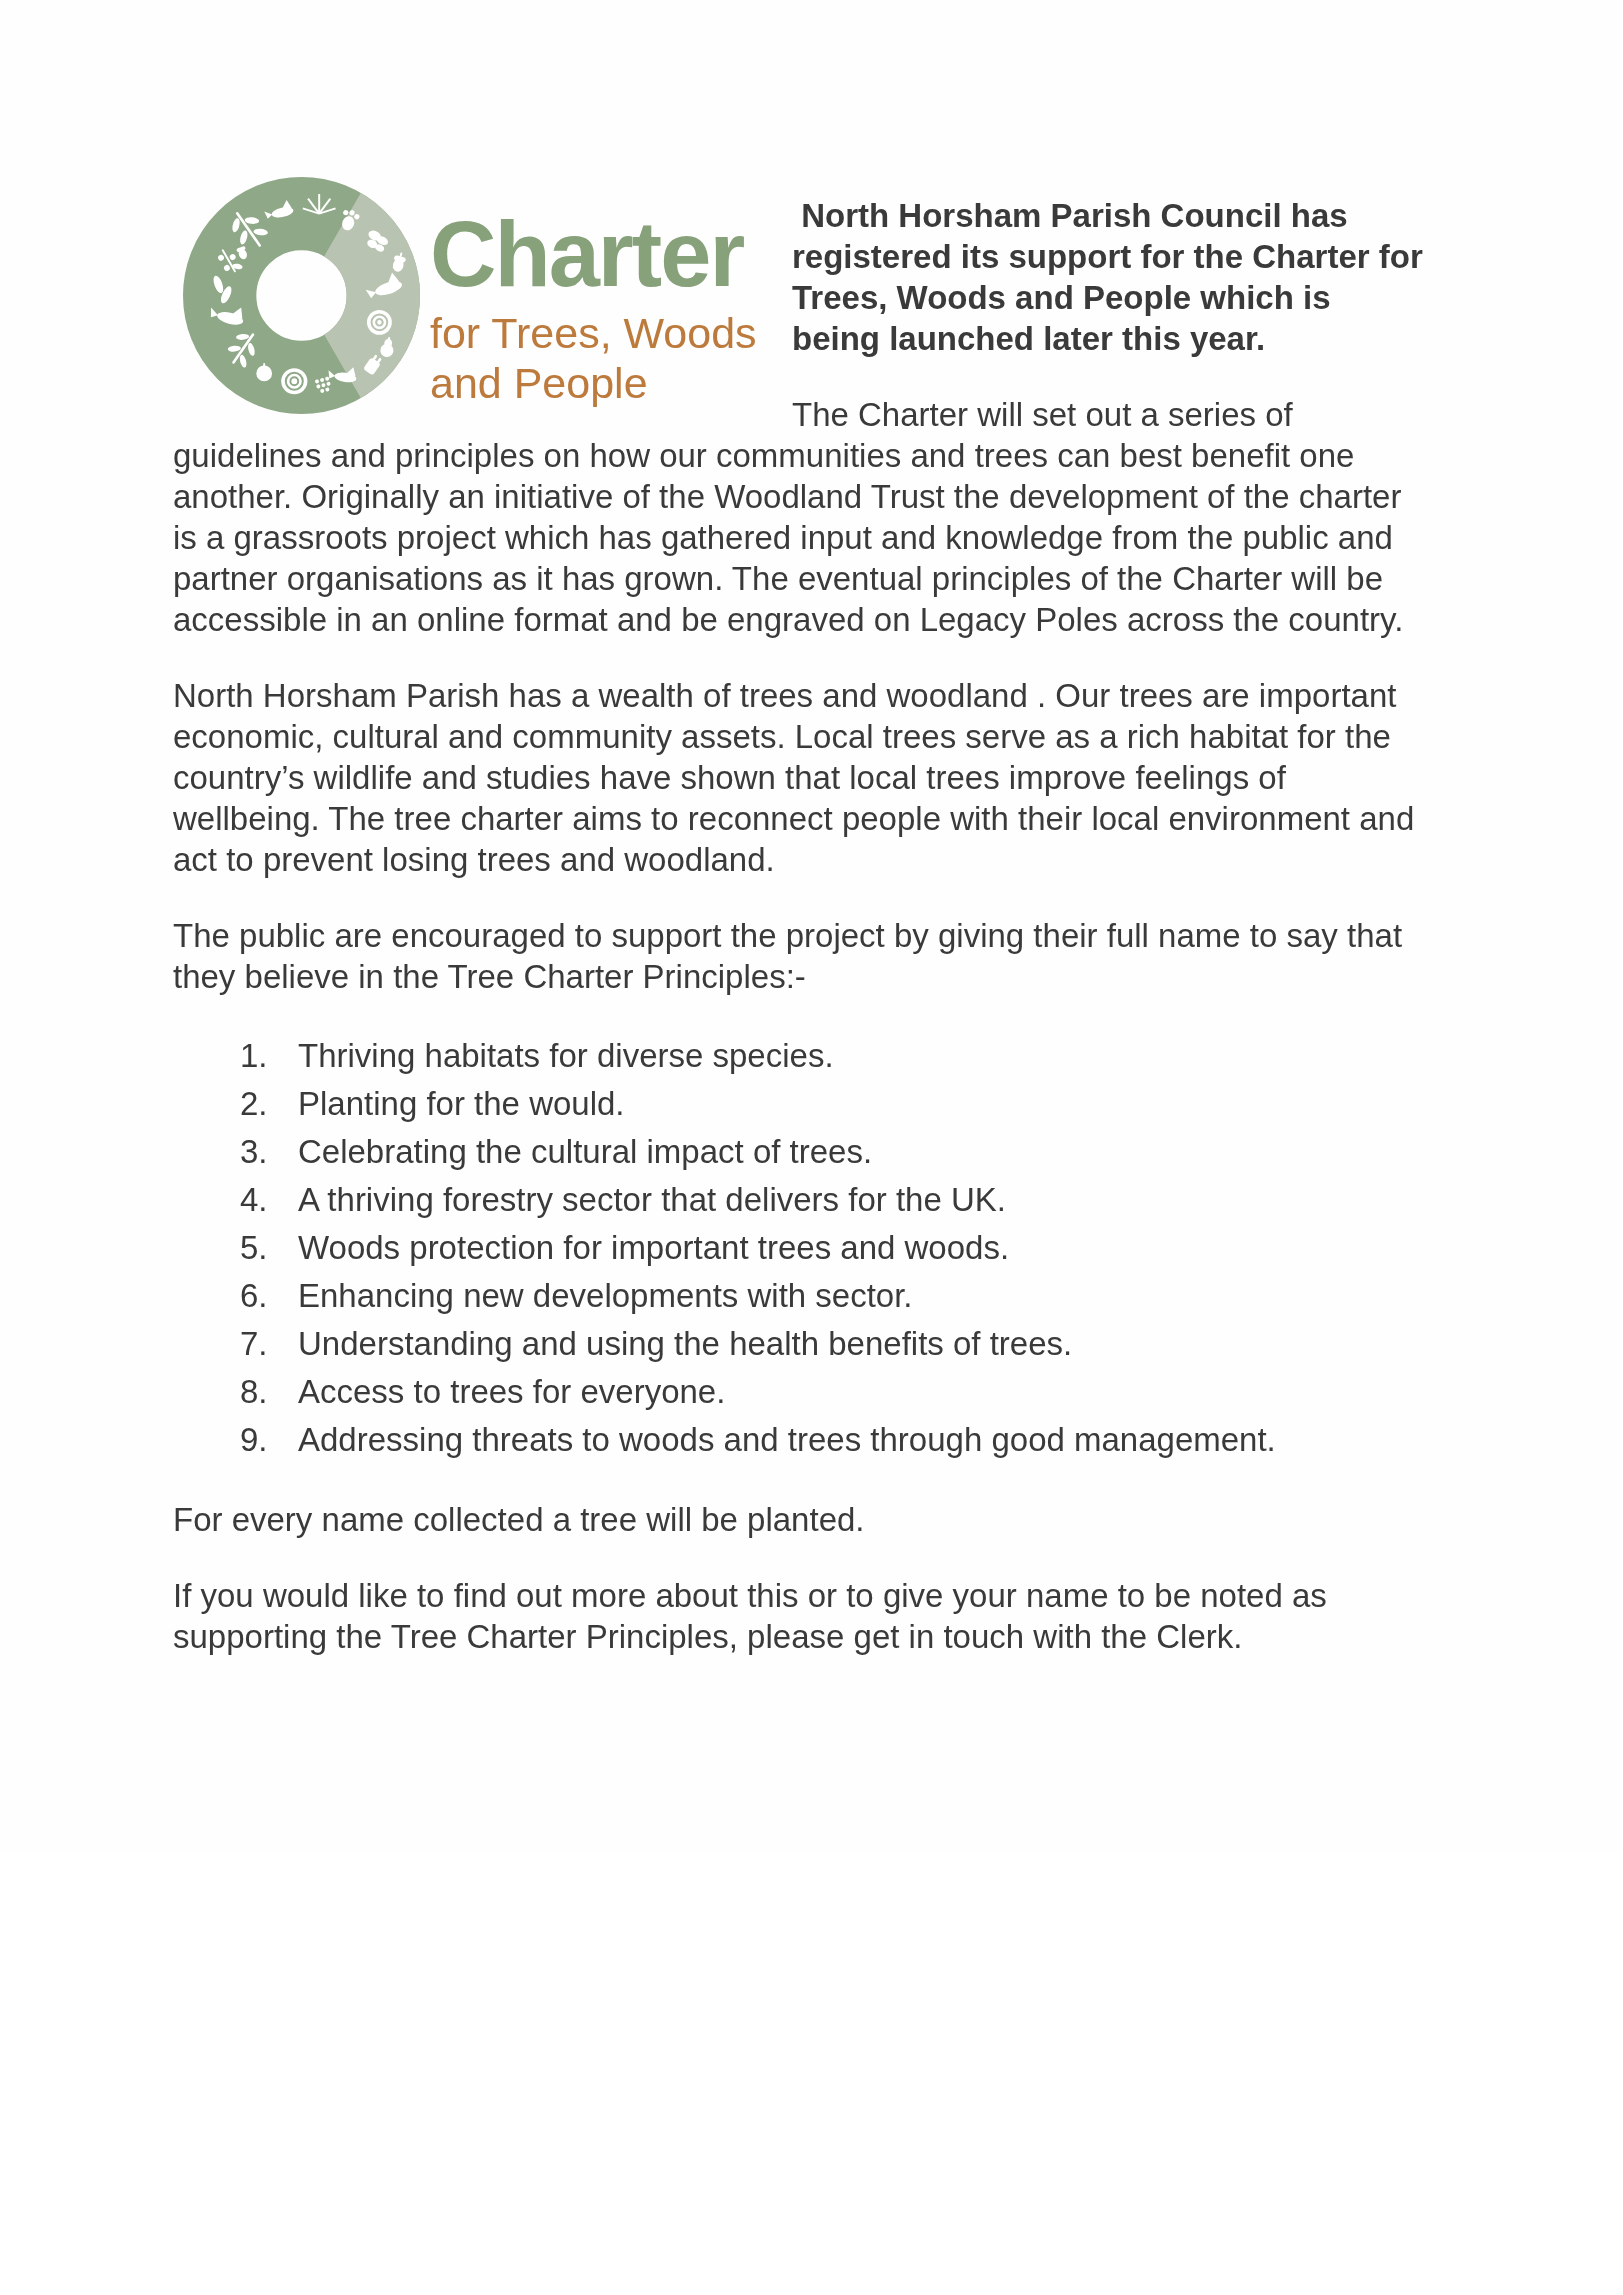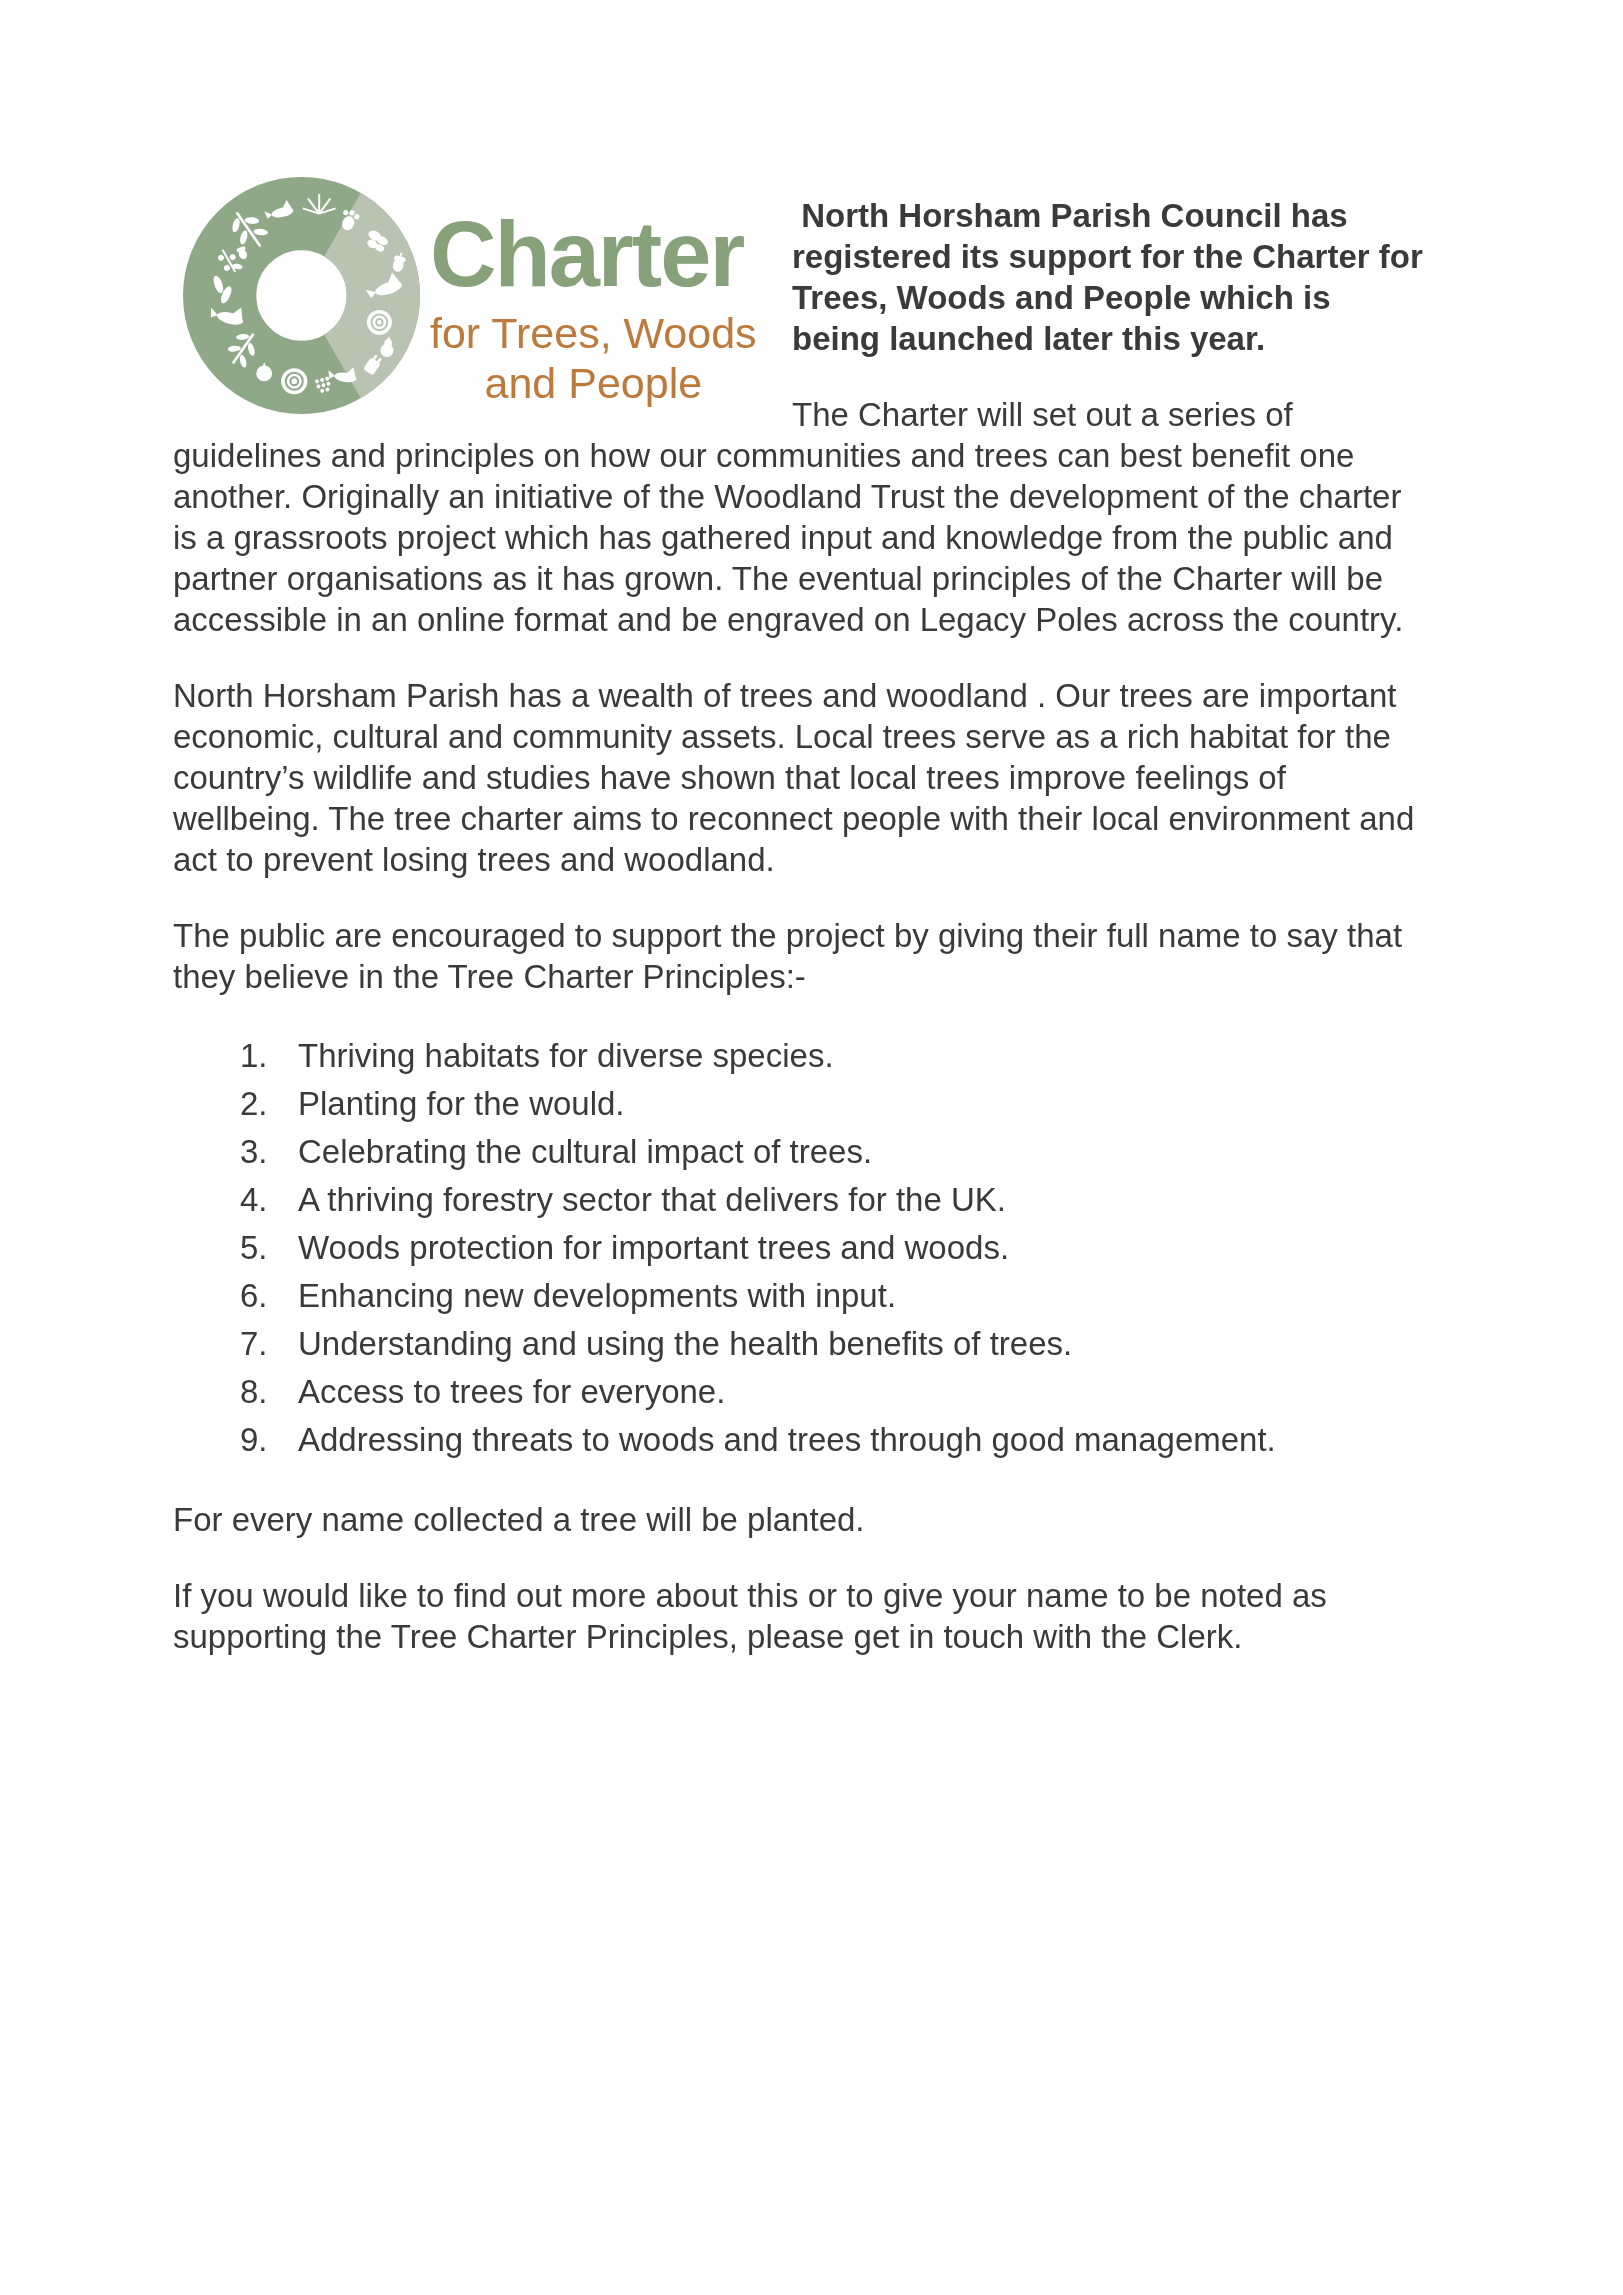--- a/index.html
+++ b/index.html
@@ -33,21 +33,20 @@
     font-size: 92px;
     font-weight: bold;
     letter-spacing: -2px;
     line-height: 92px;
     color: #87a27b;
   }
   .logo-sub {
     font-size: 43px;
     line-height: 50px;
     color: #bd7a3d;
-    text-align: center;
   }
   .logo-sub.first { margin-top: 7.9px; }
   .para { margin: 0 0 35px 0; }
   .para.p1 { margin-top: 18.3px; font-weight: bold; }
   .principles { margin: 0 0 35px 67px; }
   .row { display: flex; line-height: 48px; }
   .num { flex: 0 0 58px; }
   .txt { flex: 1 1 auto; }
   .speck { position: absolute; border-radius: 50%; background: #a8a8a8; opacity: 0.55; }
   .speck.s1 { left: 499px; top: 1900px; width: 3.9px; height: 5.2px; }
@@ -228,21 +227,21 @@
       <div class="row">
         <span class="num">4.</span>
         <span class="txt">A thriving forestry sector that delivers for the UK.</span>
       </div>
       <div class="row">
         <span class="num">5.</span>
         <span class="txt">Woods protection for important trees and woods.</span>
       </div>
       <div class="row">
         <span class="num">6.</span>
-        <span class="txt">Enhancing new developments with input.</span>
+        <span class="txt">Enhancing new developments with sector.</span>
       </div>
       <div class="row">
         <span class="num">7.</span>
         <span class="txt">Understanding and using the health benefits of trees.</span>
       </div>
       <div class="row">
         <span class="num">8.</span>
         <span class="txt">Access to trees for everyone.</span>
       </div>
       <div class="row">

